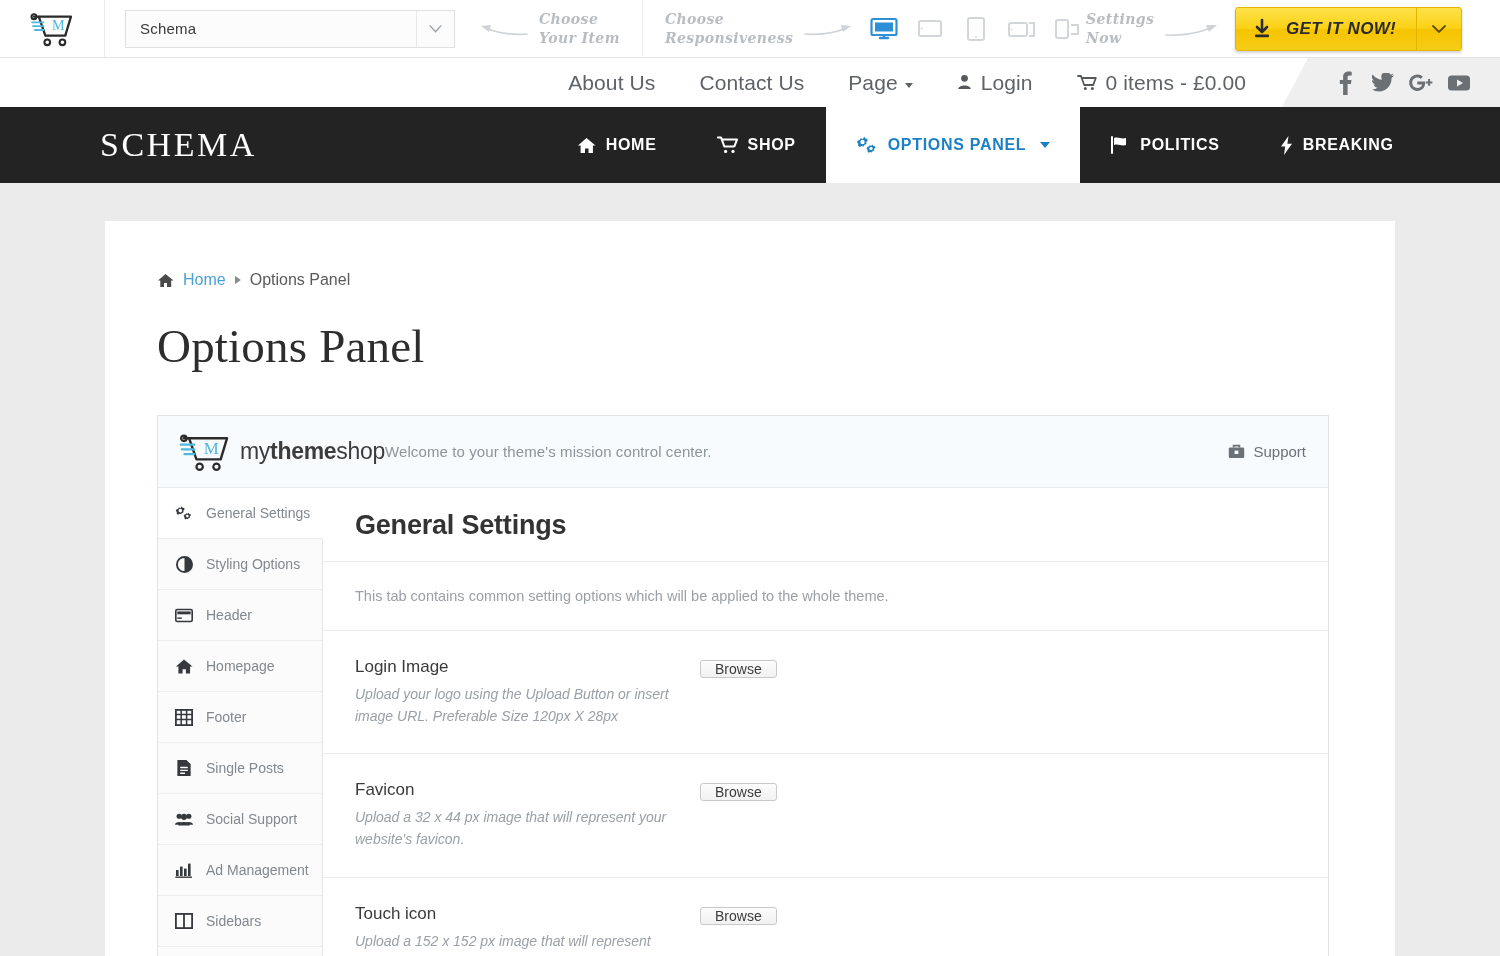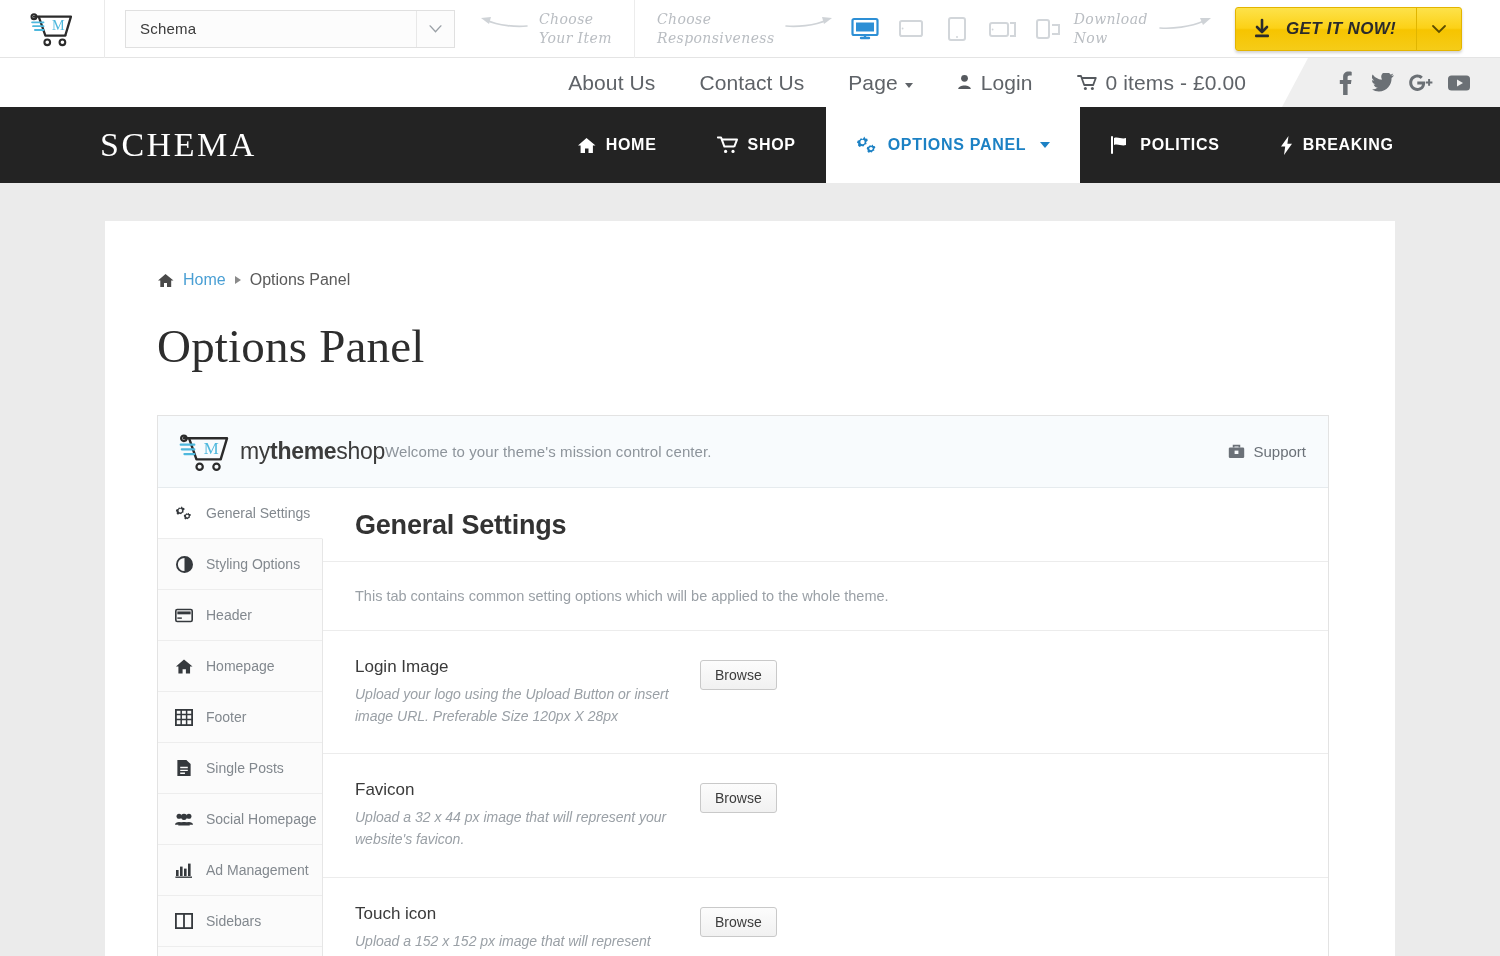--- a/index.html
+++ b/index.html
@@ -56,21 +56,21 @@
 
   .hand-note {
     font-family: "DejaVu Serif", serif;
     font-style: italic;
     font-size: 14px;
     color: #b9bdc2;
     line-height: 1.35;
     letter-spacing: .4px;
     white-space: pre-line;
   }
-  .note-group { display: flex; align-items: flex-start; gap: 10px; }
+  .note-group { display: flex; align-items: center; gap: 10px; font-weight: bold; }
   .arrow-svg { flex: 0 0 auto; }
 
   .topbar-sep {
     width: 1px; height: 58px; background: #ececec;
   }
 
   .devices { display: flex; align-items: center; gap: 16px; }
   .dev-ico { width: 30px; height: 26px; display:flex; align-items:center; justify-content:center;}
 
   .getit-wrap {
@@ -276,21 +276,21 @@
     border-bottom: 1px solid #ececec;
     min-height: 122px;
   }
   .opt-row-left { width: 345px; padding-right: 20px; }
   .opt-lbl { font-size: 17px; color: #3a3a3a; margin-bottom: 7px; }
   .opt-sub {
     font-size: 14px; font-style: italic; color: #9aa0a6;
     line-height: 1.55;
   }
   .browse-btn {
-    height: 30px;
+    height: 18px;
     padding: 0 14px;
     background: linear-gradient(180deg,#fcfcfc,#f1f1f1);
     border: 1px solid #c9c9c9;
     border-radius: 3px;
     font-size: 14px; color: #3c3c3c;
     font-family: "Liberation Sans", sans-serif;
     align-self: flex-start;
     margin-top: 3px;
   }
 </style>
@@ -372,21 +372,21 @@
     </span>
     <span class="dev-ico">
       <svg width="30" height="24" viewBox="0 0 30 24">
           <rect x="3" y="3" width="12" height="18" rx="2" fill="none" stroke="#d2d6da" stroke-width="2"></rect>
           <path d="M18 8 h7 v9 h-7" fill="none" stroke="#d2d6da" stroke-width="2"></path>
         </svg>
     </span>
   </div>
 
   <div class="note-group" style="margin-left:auto; padding-right:10px;">
-    <span class="hand-note">Download
+    <span class="hand-note">Settings
 Now</span>
     <svg class="arrow-svg" width="58" height="24" viewBox="0 0 58 24">
       <path d="M2 18 C14 19, 32 17, 46 11" fill="none" stroke="#cfd3d7" stroke-width="1.6" stroke-linecap="round"></path>
       <path d="M53 8 L42 8 L45 15 Z" fill="#cfd3d7"></path>
     </svg>
   </div>
 
   <div class="getit-wrap">
     <div class="getit">
       <div class="getit-main">
@@ -620,21 +620,21 @@
             <span class="side-ico">
               <svg width="21" height="16" viewBox="0 0 22 16">
                   <circle cx="5" cy="4.6" r="3.1" fill="#35393d"></circle>
                   <circle cx="17" cy="4.6" r="3.1" fill="#35393d"></circle>
                   <circle cx="11" cy="5.4" r="3.8" fill="#35393d"></circle>
                   <path d="M0 15 C0 10.6, 10 10.6, 10 15 Z" fill="#35393d"></path>
                   <path d="M12 15 C12 10.6, 22 10.6, 22 15 Z" fill="#35393d"></path>
                   <path d="M4 15.8 C4 10.4, 18 10.4, 18 15.8 Z" fill="#35393d"></path>
                 </svg>
             </span>
-            <span>Social Homepage</span>
+            <span>Social Support</span>
           </div>
 
           <div class="side-item">
             <span class="side-ico">
               <svg width="18" height="16" viewBox="0 0 18 16">
                   <rect x="1" y="8" width="2.6" height="6" fill="#35393d"></rect>
                   <rect x="5" y="4.6" width="2.6" height="9.4" fill="#35393d"></rect>
                   <rect x="9" y="6.6" width="2.6" height="7.4" fill="#35393d"></rect>
                   <rect x="13" y="1.6" width="2.6" height="12.4" fill="#35393d"></rect>
                   <path d="M0.4 15.2 H17" stroke="#35393d" stroke-width="1.4"></path>

